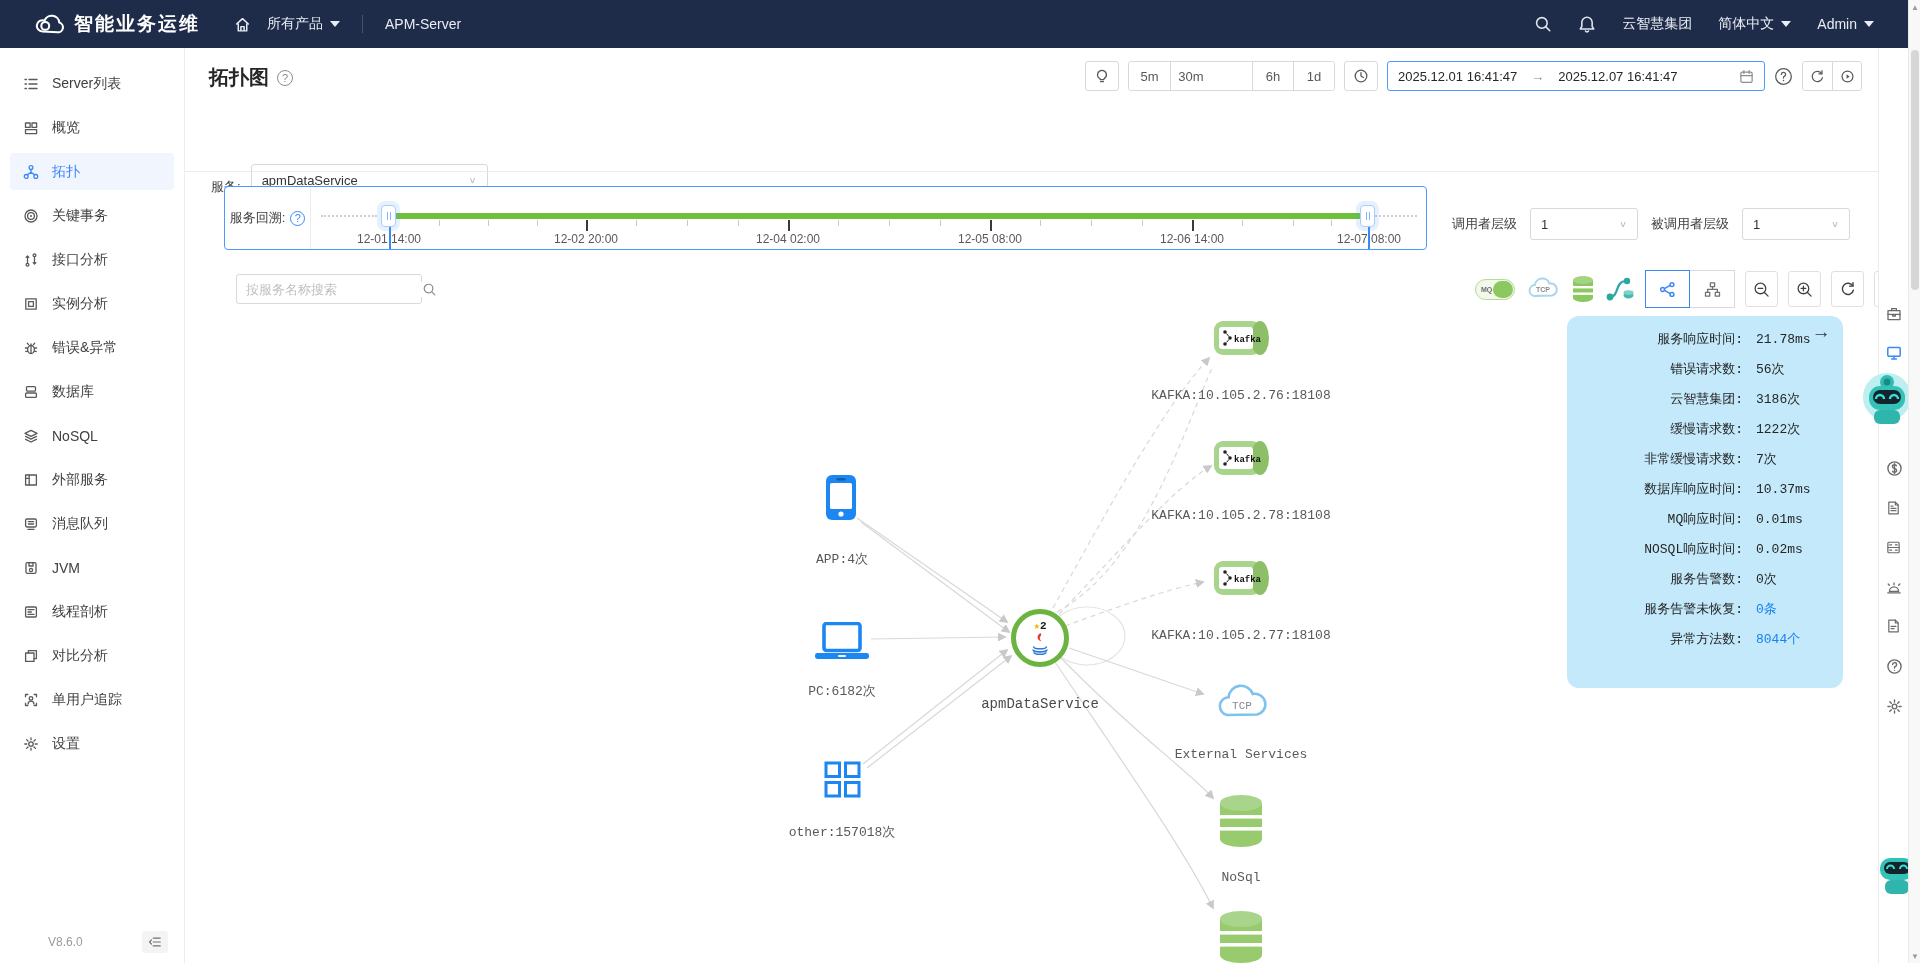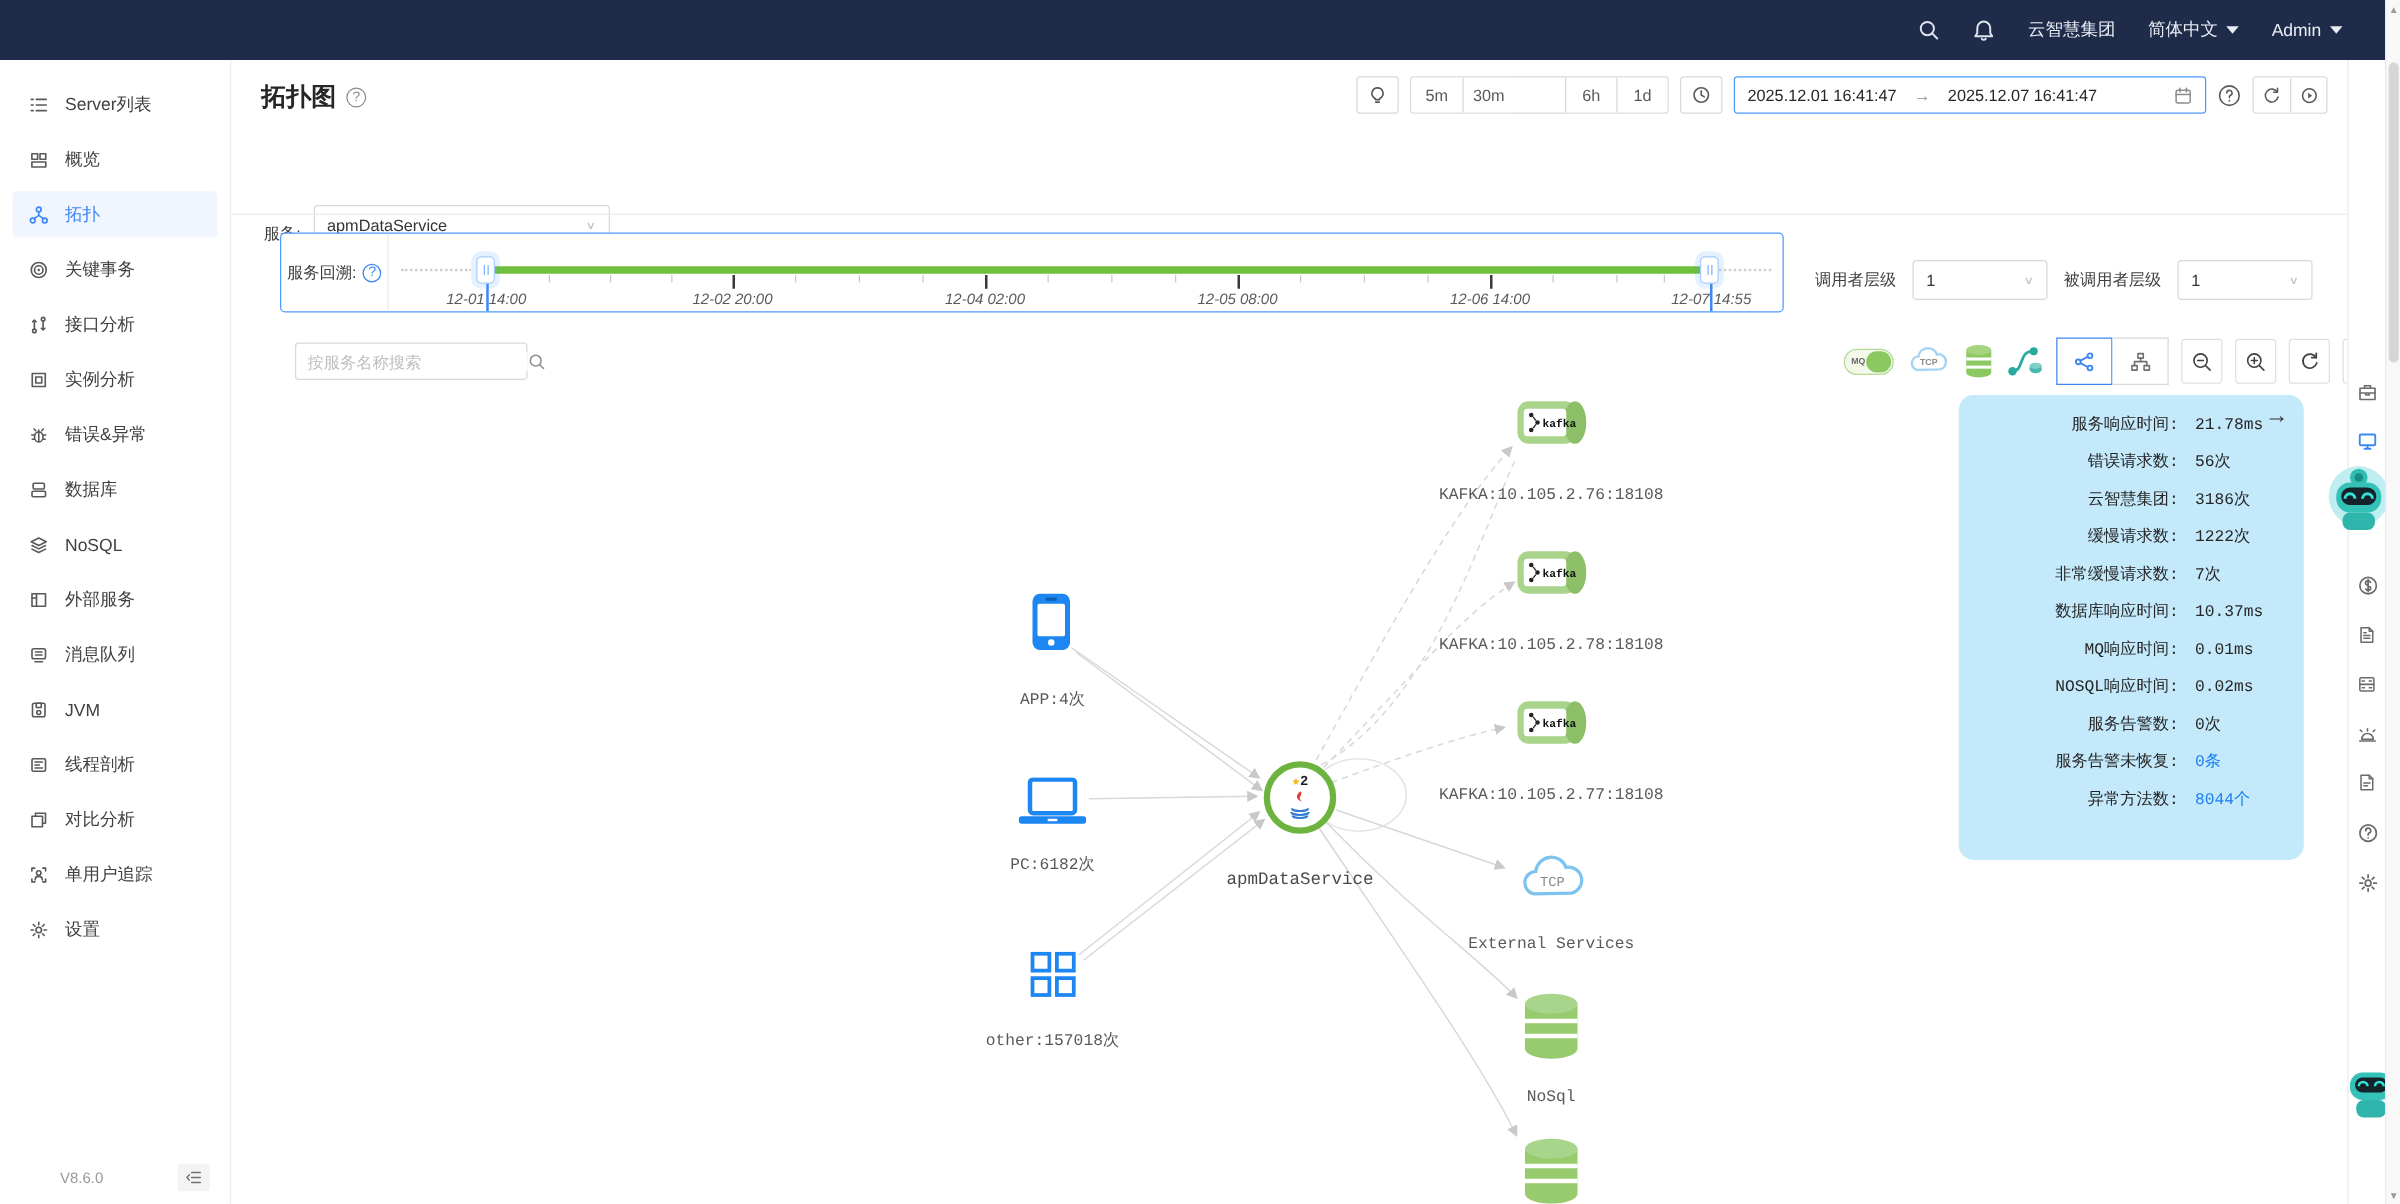--- a/index.html
+++ b/index.html
@@ -61,21 +61,21 @@
   .timeline-box { position:absolute; top:138px; left:39px; width:1203px; height:64px; border:1px solid #4c9aff; border-radius:4px; display:flex; background:#fff; }
   .tl-label { width:86px; border-right:1px solid #ececec; display:flex; align-items:center; justify-content:center; gap:5px; font-size:13px; color:#404040; }
   .tl-slider { flex:1; position:relative; }
   .tl-dotted { position:absolute; top:28px; height:0; border-top:2px dotted #cfcfcf; }
   .tl-bar { position:absolute; top:26px; height:6px; background:#6fc13b; border-radius:3px; cursor:pointer; }
   .tick { position:absolute; top:33px; width:1px; height:6px; background:#c9c9c9; }
   .tick.major { width:2px; height:11px; background:#3a3a3a; }
   .blue-line { position:absolute; top:30px; bottom:0; width:2px; background:#3d87f5; }
   .handle { position:absolute; top:18px; width:15px; height:22px; background:#fff; border:1px solid #a9cdfc; border-radius:4px; box-shadow:0 0 0 4px rgba(76,154,255,.14); cursor:ew-resize; display:flex; align-items:center; justify-content:center; gap:2px; }
   .handle i { display:block; width:1px; height:8px; background:#7fb3fb; }
-  .tl-tick-label { position:absolute; bottom:3px; transform:translateX(-50%); font-size:12px; color:#595959; white-space:nowrap;font-style:italic; }
+  .tl-tick-label { position:absolute; bottom:3px; transform:translateX(-50%); font-size:12px; color:#595959; white-space:nowrap; }
   .levels { position:absolute; top:160px; left:1267px; display:flex; align-items:center; gap:13px; }
 
   
   .search-box { position:absolute; top:226px; left:51px; width:186px; height:30px; border:1px solid #d9d9d9; border-radius:3px; display:flex; align-items:center; padding:0 9px; background:#fff; }
   .search-box input { border:none; outline:none; flex:1; font-size:13px; color:#404040; font-family:inherit; }
   .search-box input::placeholder { color:#bfbfbf; }
   .search-box .mag { color:#8c8c8c; }
   .canvas-toolbar { position:absolute; top:222px; left:1290px; display:flex; align-items:center; gap:10px; height:38px; }
   .tb-plain { display:flex; align-items:center; justify-content:center; cursor:pointer; }
   .mq-pill { position:relative; width:40px; height:21px; border:1px solid #b3db92; border-radius:11px; background:#f2f9ea; display:flex; align-items:center; }
@@ -114,20 +114,40 @@
 
   
   .scrollbar { position:absolute; right:0; top:0; width:12px; height:963px; background:#f8f8f8; border-left:1px solid #e9e9e9; z-index:50; }
   .sb-arrow { position:absolute; left:0; width:12px; height:14px; display:flex; align-items:center; justify-content:center; font-size:8px; color:#9a9a9a; cursor:pointer; }
   .sb-thumb { position:absolute; left:2px; top:50px; width:8px; height:240px; border-radius:4px; background:#d6d6d6; cursor:pointer; }
 </style>
 </head>
 <body>
 
 <div class="navbar">
+  <div class="nav-left">
+    <span>
+      <svg class="ic" width="30" height="26" viewBox="0 0 32 26" style="stroke-width:2.2;color:#fff">
+        <path d="M9 21a6 6 0 1 1 2.2-11.6A8.2 8.2 0 0 1 27 11.5a5.3 5.3 0 0 1-1.6 10.4z"></path>
+        <circle cx="12" cy="15" r="4.2"></circle>
+      </svg>
+    </span>
+    <span class="brand">智能业务运维</span>
+    <span class="nav-link nav-home">
+      <svg class="ic" width="17" height="17" viewBox="0 0 16 16" style="stroke-width:1.4">
+          <path d="M2.5 7.5L8 2.5l5.5 5M4 7.5V14h8V7.5M6.5 14v-4h3v4"></path>
+        </svg>
+    </span>
+    <span class="nav-link" style="margin-left:16px">
+      <span>所有产品</span>
+        <span class="caret"></span>
+    </span>
+    <span class="nav-divider"></span>
+    <span class="nav-link">APM-Server</span>
+  </div>
   <div class="nav-right">
     <span class="nav-icon">
       <svg class="ic" width="18" height="18" viewBox="0 0 16 16" style="stroke-width:1.4">
           <circle cx="7" cy="7" r="4.7"></circle>
           <path d="M10.6 10.6l3.4 3.4"></path>
         </svg>
     </span>
     <span class="nav-icon">
       <svg class="ic" width="18" height="18" viewBox="0 0 16 16" style="stroke-width:1.4">
           <path d="M8 2a4.6 4.6 0 0 0-4.6 4.6v3.6L2 12.4h12l-1.4-2.2V6.6A4.6 4.6 0 0 0 8 2z"></path>
@@ -420,21 +440,21 @@
       <span class="handle" style="left:1049px">
           <i></i>
           <i></i>
         </span>
 
       <span class="tl-tick-label" style="left:78px">12-01 14:00</span>
       <span class="tl-tick-label" style="left:275px">12-02 20:00</span>
       <span class="tl-tick-label" style="left:477px">12-04 02:00</span>
       <span class="tl-tick-label" style="left:679px">12-05 08:00</span>
       <span class="tl-tick-label" style="left:881px">12-06 14:00</span>
-      <span class="tl-tick-label" style="left:1058px">12-07 14:55</span>
+      <span class="tl-tick-label" style="left:1058px">12-07 08:00</span>
     </div>
   </div>
 
   <div class="levels">
     <span class="f-label">调用者层级</span>
     <span class="sel level">
       <span>1</span>
         <span class="chev">∨</span>
     </span>
     <span class="f-label">被调用者层级</span>

